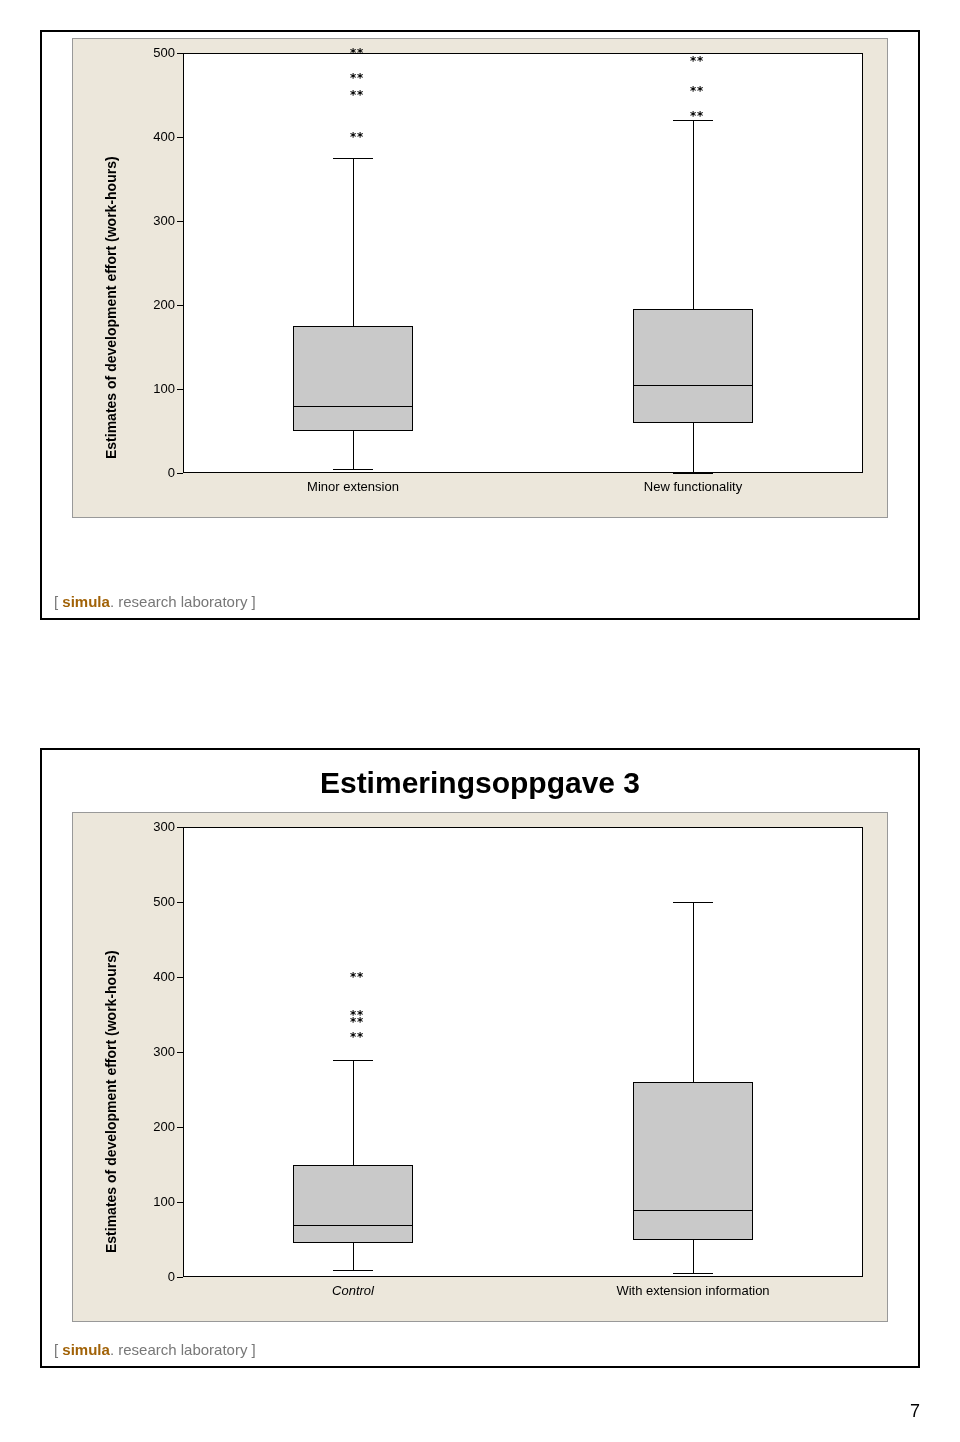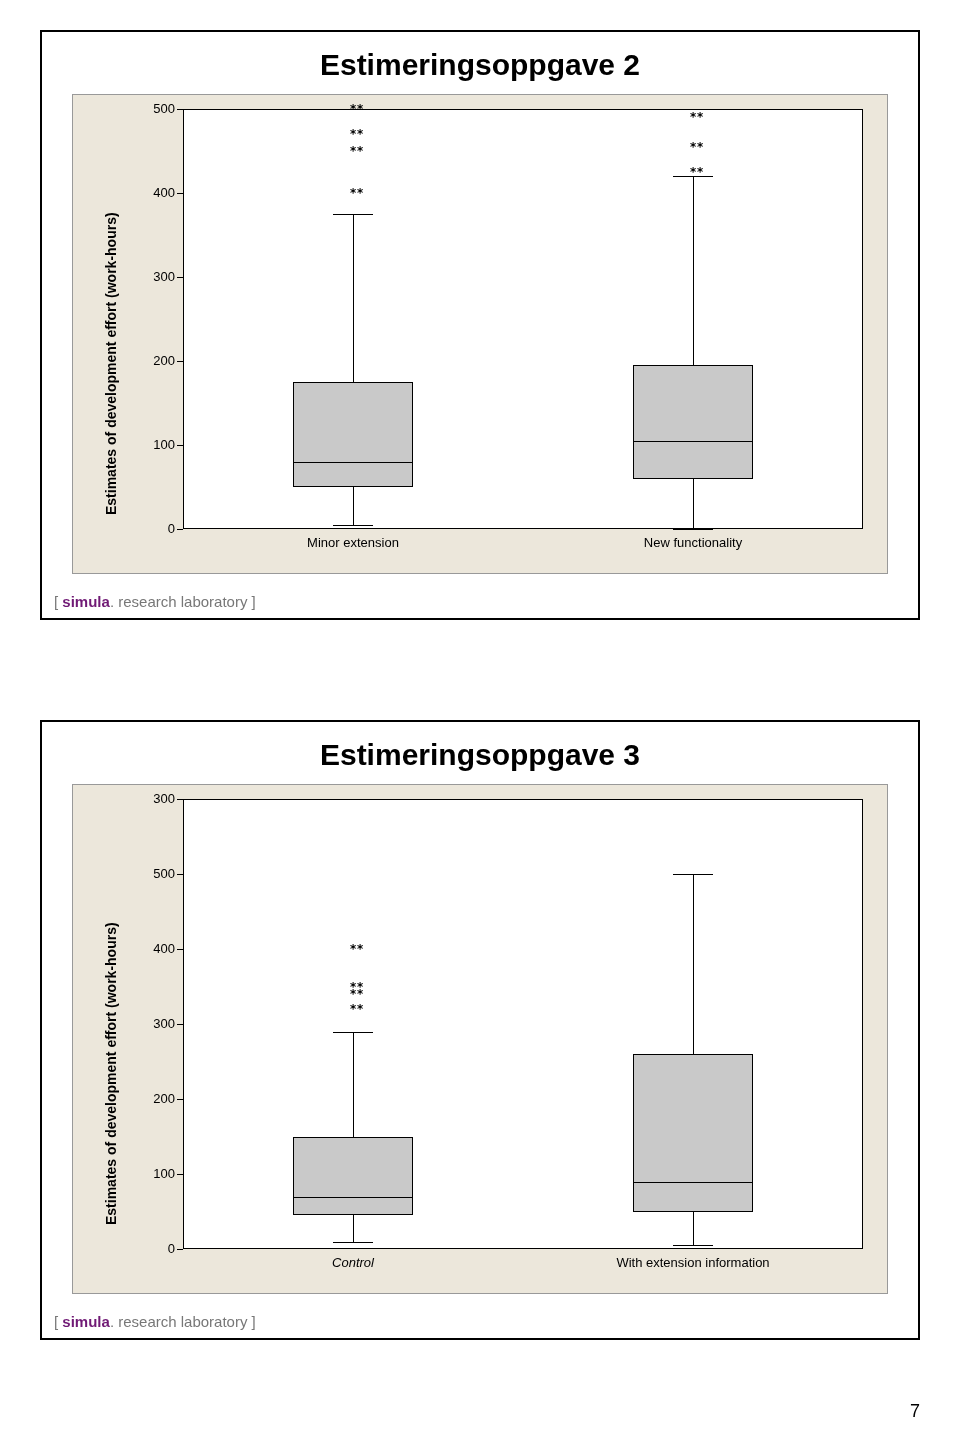--- a/index.html
+++ b/index.html
@@ -11,30 +11,29 @@
   .ylabel{position:absolute;transform:rotate(-90deg);transform-origin:left top;font-size:14px;font-weight:700;white-space:nowrap}
   .tick{position:absolute;font-size:13px;text-align:right;width:40px}
   .tickline{position:absolute;height:1px;width:6px;background:#000}
   .catlabel{position:absolute;font-size:13px;text-align:center;transform:translateX(-50%)}
   .box{position:absolute;background:#c9c9c9;border:1px solid #000;box-sizing:border-box}
   .median{position:absolute;height:1px;background:#000}
   .whisker{position:absolute;width:1px;background:#000}
   .whiskcap{position:absolute;height:1px;background:#000}
   .outlier{position:absolute;font-family:monospace;font-weight:700;font-size:12px;transform:translate(-50%,-50%)}
   .brand{position:absolute;left:12px;bottom:8px;font-size:15px;color:#777}
-  .brand b{color:#701a75;font-weight:700}
+  .brand b{color:#a16207;font-weight:700}
   .page-num{position:absolute;right:40px;bottom:20px;font-size:18px}
 </style>
 </head>
 <body>
 
 <div class="page">
 
   <div class="slide" style="top:30px;height:590px">
-    <div class="slide-title">Estimeringsoppgave 2</div>
 
     <div class="inner-panel" style="height:480px">
 
       <div class="plot-area" id="plot1" style="left:110px;top:14px;width:680px;height:420px"></div>
       <div class="ylabel" style="left:30px;top:420px">Estimates of development effort (work-hours)</div>
       <div id="ticks1">
           <div class="tick" style="left: 62px; top: 426px;">0</div>
           <div class="tickline" style="left: 104px; top: 434px;"></div>
           <div class="tick" style="left: 62px; top: 342px;">100</div>
           <div class="tickline" style="left: 104px; top: 350px;"></div>
@@ -79,21 +78,21 @@
           <div class="outlier" style="left: 620px; top: 22.4px;">*</div>
           <div class="outlier" style="left: 627px; top: 22.4px;">*</div>
         </div>
     </div>
 
     <div class="brand">
       <span>[ </span><b>simula</b><span>. research laboratory ]</span>
     </div>
   </div>
 
-  <div class="slide" style="top:720px;height:620px">
+  <div class="slide" style="top:748px;height:620px">
     <div class="slide-title">Estimeringsoppgave 3</div>
 
     <div class="inner-panel" style="height:510px">
       <div class="plot-area" id="plot2" style="left:110px;top:14px;width:680px;height:450px"></div>
       <div class="ylabel" style="left:30px;top:440px">Estimates of development effort (work-hours)</div>
       <div id="ticks2">
           <div class="tick" style="left: 62px; top: 456px;">0</div>
           <div class="tickline" style="left: 104px; top: 464px;"></div>
           <div class="tick" style="left: 62px; top: 381px;">100</div>
           <div class="tickline" style="left: 104px; top: 389px;"></div>

